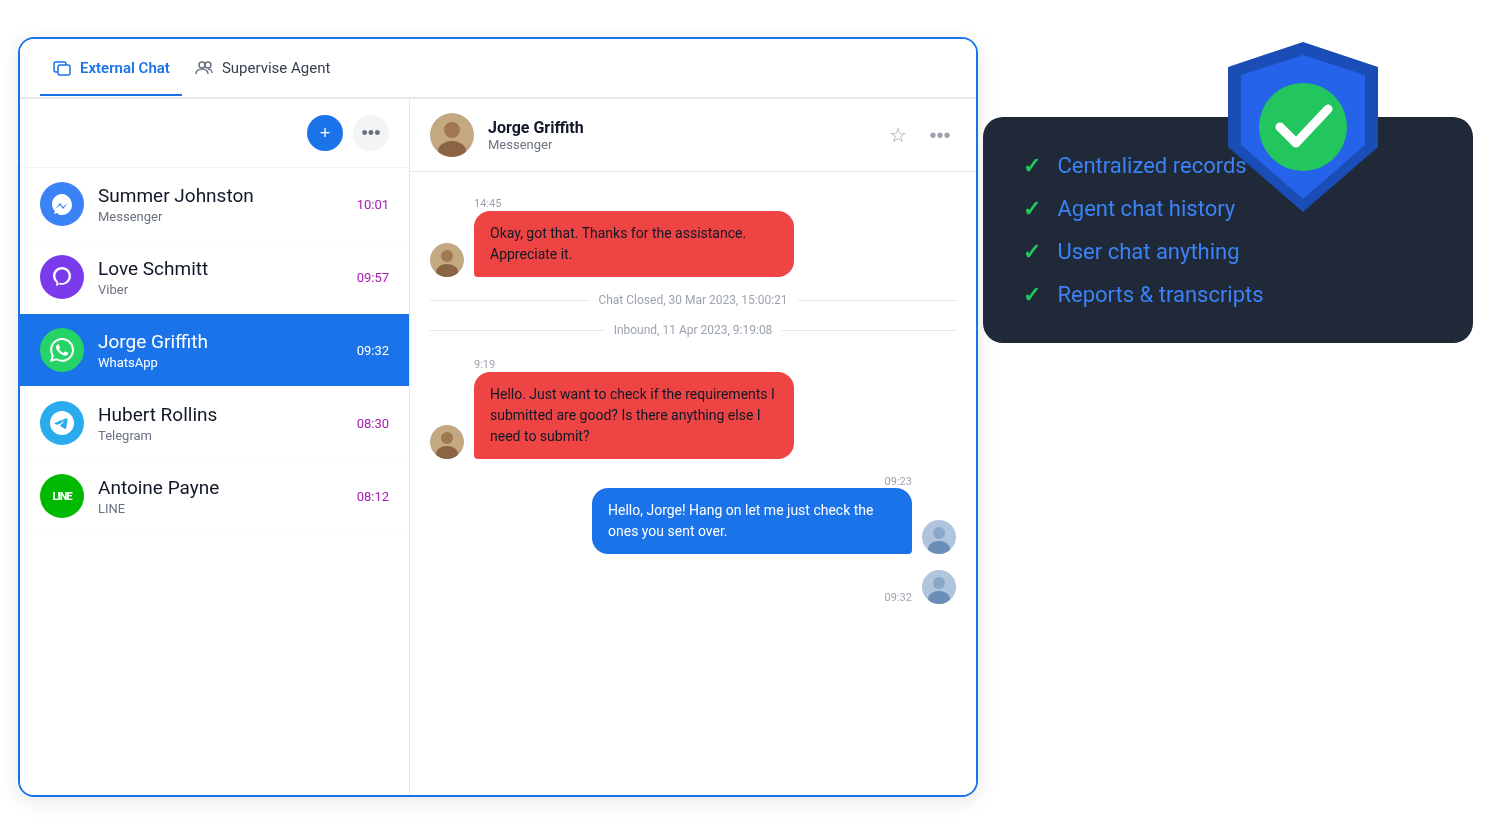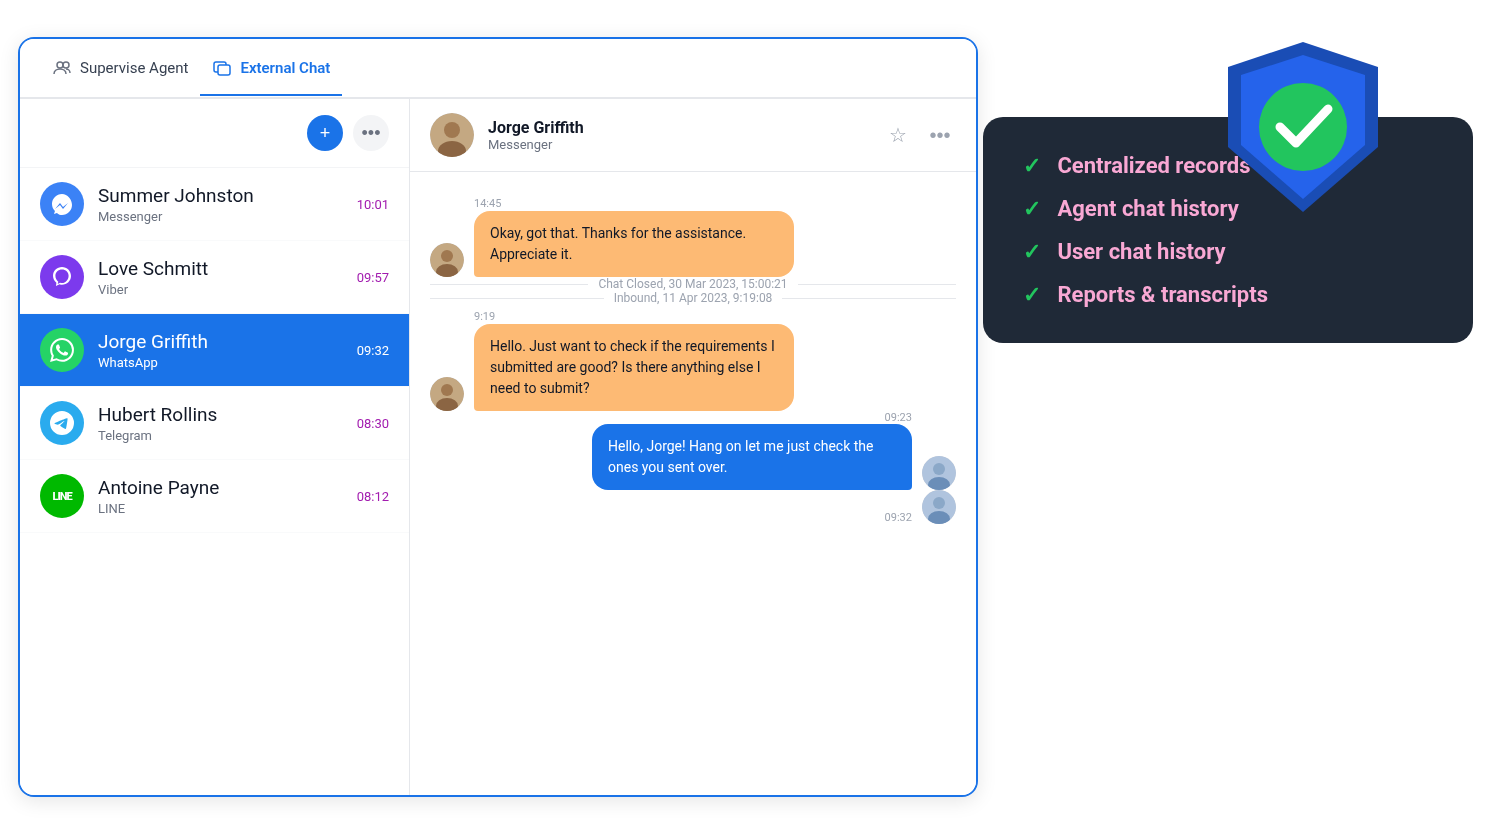--- a/index.html
+++ b/index.html
@@ -232,20 +232,21 @@
       justify-content: center;
     }
 
     
     .messages-area {
       flex: 1;
       overflow-y: auto;
       padding: 20px;
       display: flex;
       flex-direction: column;
+      gap: 16px;
     }
     .system-divider {
       display: flex;
       align-items: center;
       gap: 10px;
       font-size: 12px;
       color: #9ca3af;
     }
     .system-divider::before,
     .system-divider::after {
@@ -288,21 +289,21 @@
     }
 
     .bubble {
       max-width: 320px;
       padding: 12px 16px;
       border-radius: 16px;
       font-size: 14px;
       line-height: 1.5;
     }
     .bubble.incoming {
-      background: #fdba74;
+      background: #ef4444;
       color: #111827;
       border-bottom-left-radius: 4px;
     }
     .bubble.outgoing {
       background: #1a73e8;
       color: white;
       border-bottom-right-radius: 4px;
     }
 
     
@@ -336,51 +337,51 @@
     .feature-item:last-child { margin-bottom: 0; }
 
     .check-green {
       color: #22c55e;
       font-size: 22px;
       font-weight: bold;
       flex-shrink: 0;
     }
     .feature-text {
       font-size: 22px;
-      font-weight: 700;
-      color: #f9a8d4;
+      font-weight: 400;
+      color: #3b82f6;
     }
   </style>
 </head>
 <body>
 
 <div class="page-wrapper">
 
   <div class="ui-card">
 
     <div class="tabs">
+      <div class="tab active">
+        <span class="tab-icon">
+          <svg width="20" height="20" viewBox="0 0 20 20" fill="none">
+            <rect x="2" y="4" width="12" height="10" rx="2" stroke="#1a73e8" stroke-width="1.5"></rect>
+            <rect x="6" y="7" width="12" height="10" rx="2" fill="white" stroke="#1a73e8" stroke-width="1.5"></rect>
+          </svg>
+        </span>
+        <span>External Chat</span>
+      </div>
       <div class="tab">
         <span class="tab-icon">
           <svg width="20" height="20" viewBox="0 0 20 20" fill="none">
             <circle cx="8" cy="7" r="3" stroke="#6b7280" stroke-width="1.5"></circle>
             <circle cx="14" cy="7" r="3" stroke="#6b7280" stroke-width="1.5"></circle>
             <path d="M2 16c0-3 2.5-5 6-5s6 2 6 5" stroke="#6b7280" stroke-width="1.5"></path>
             <path d="M14 11c2 0 4 1.5 4 4" stroke="#6b7280" stroke-width="1.5"></path>
           </svg>
         </span>
         <span>Supervise Agent</span>
-      </div>
-      <div class="tab active">
-        <span class="tab-icon">
-          <svg width="20" height="20" viewBox="0 0 20 20" fill="none">
-            <rect x="2" y="4" width="12" height="10" rx="2" stroke="#1a73e8" stroke-width="1.5"></rect>
-            <rect x="6" y="7" width="12" height="10" rx="2" fill="white" stroke="#1a73e8" stroke-width="1.5"></rect>
-          </svg>
-        </span>
-        <span>External Chat</span>
       </div>
     </div>
 
     <div class="content-area">
 
       <div class="sidebar">
         <div class="sidebar-header">
           <button class="btn-circle btn-plus">
             <span>+</span>
           </button>
@@ -580,21 +581,21 @@
       <div class="feature-item">
         <span class="check-green">✓</span>
         <span class="feature-text">Centralized records</span>
       </div>
       <div class="feature-item">
         <span class="check-green">✓</span>
         <span class="feature-text">Agent  chat history</span>
       </div>
       <div class="feature-item">
         <span class="check-green">✓</span>
-        <span class="feature-text">User chat history</span>
+        <span class="feature-text">User chat anything</span>
       </div>
       <div class="feature-item">
         <span class="check-green">✓</span>
         <span class="feature-text">Reports &amp; transcripts</span>
       </div>
 
     </div>
   </div>
 
 </div>

